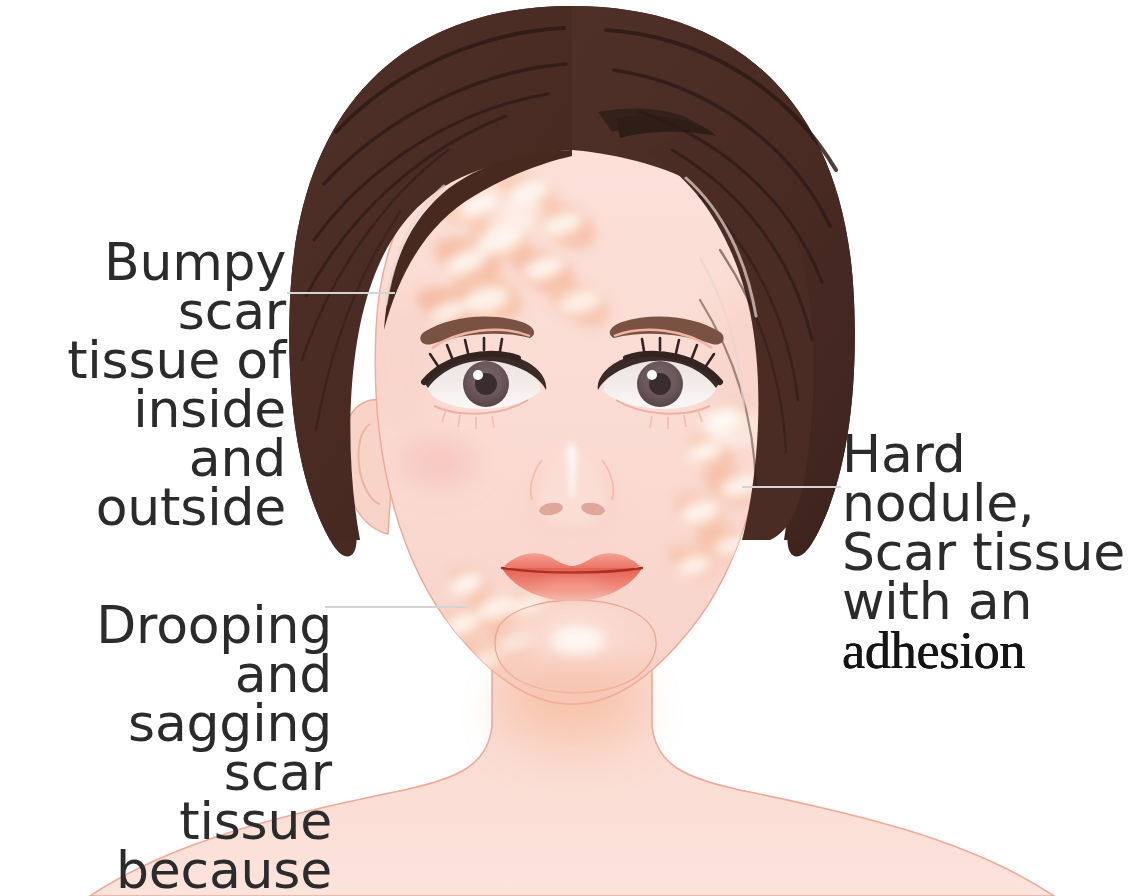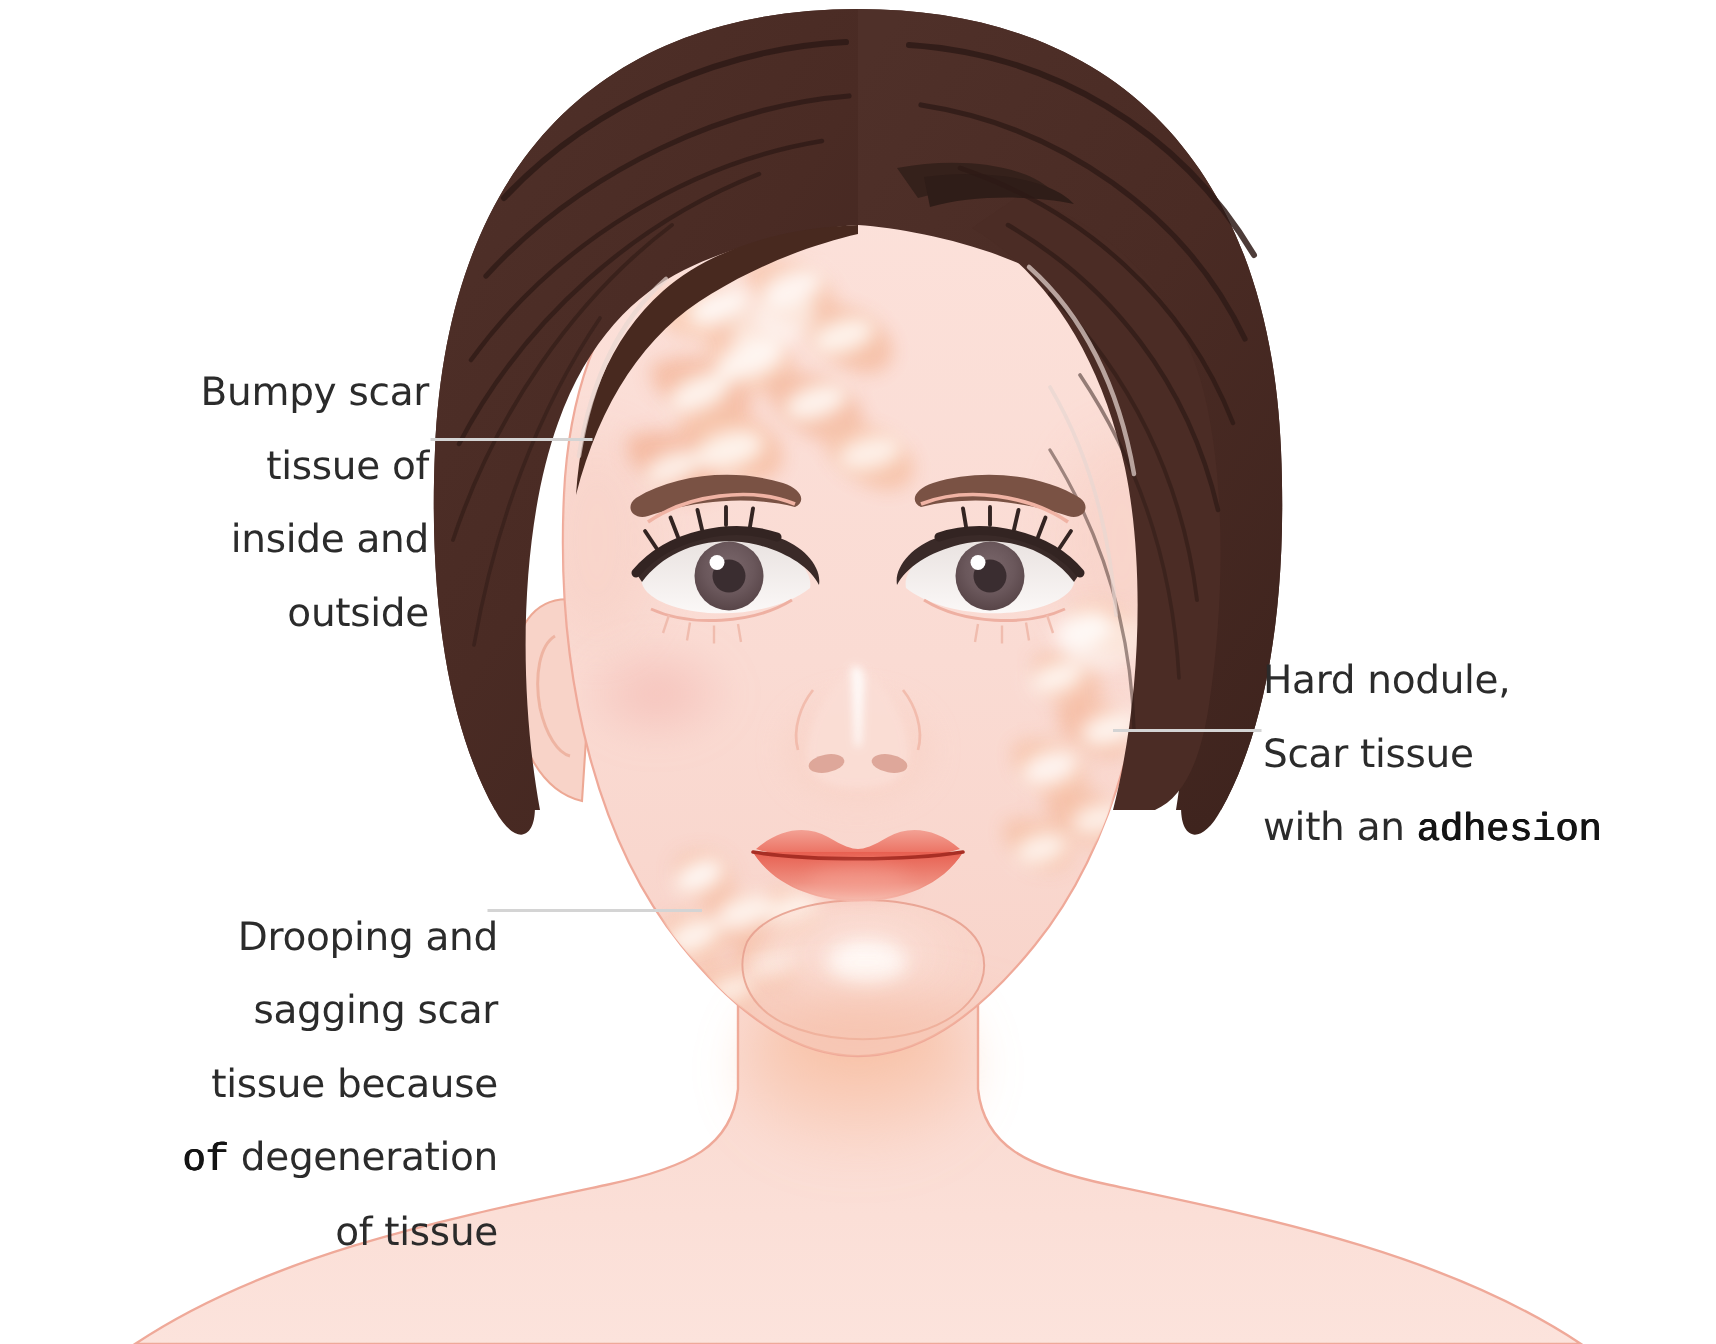--- a/index.html
+++ b/index.html
@@ -25,21 +25,21 @@
     left: 0;
     top: 0;
     width: 1144px;
     height: 896px;
   }
   .callout {
     position: absolute;
     color: #2b2b2b;
     font-family: "DejaVu Sans", "Liberation Sans", sans-serif;
     font-weight: 400;
-    font-size: 26px;
+    font-size: 52px;
     line-height: 49px;
     letter-spacing: -0.2px;
     white-space: pre-line;
   }
   #callout-forehead {
     left: 26px;
     top: 238px;
     width: 260px;
     text-align: right;
   }
@@ -50,21 +50,21 @@
     text-align: left;
   }
   #callout-jaw {
     left: 22px;
     top: 553px;
     width: 310px;
     text-align: right;
     margin-top: 48px;
   }
   .emph {
-    font-family: Liberation Mono, monospace;
+    font-family: Liberation Serif, serif;
     font-weight: 400;
     color: #141414;
     text-shadow: 0.35px 0 0 #141414, -0.35px 0 0 #141414;
   }
 </style>
 </head>
 <body>
 
 <div id="stage">
 

